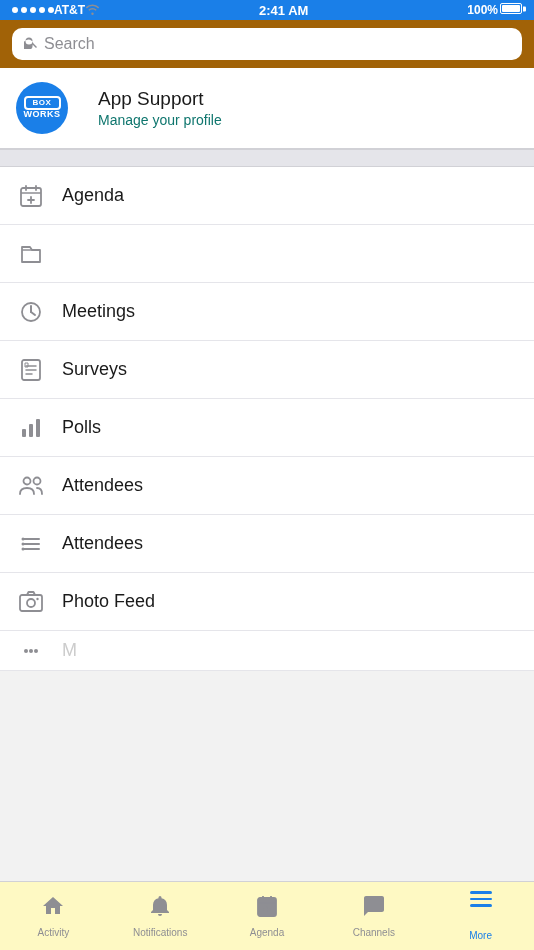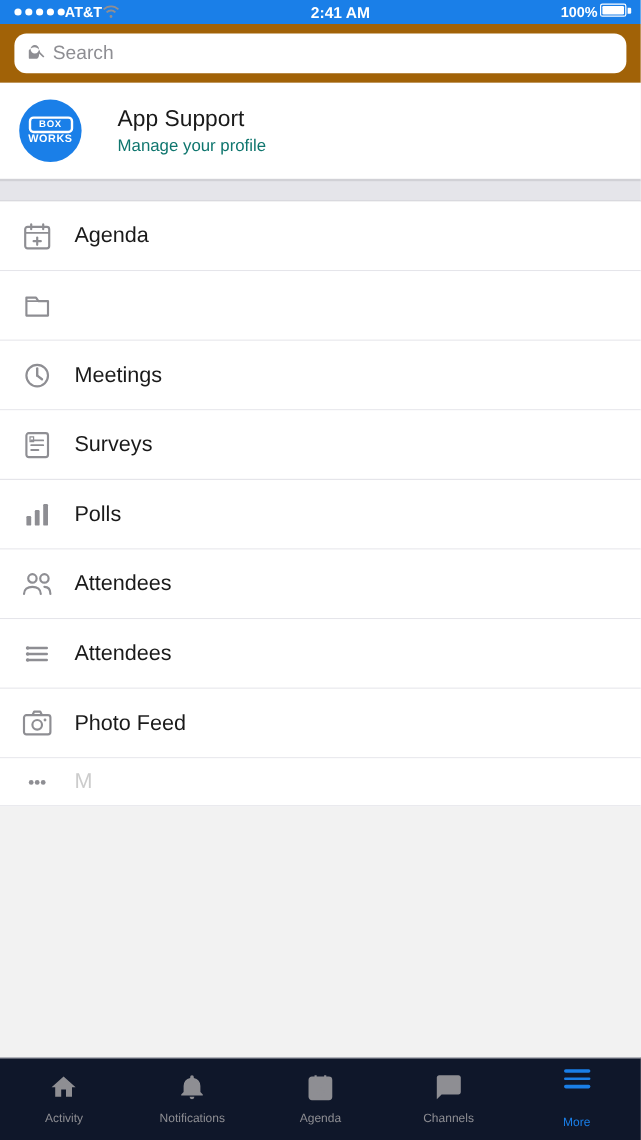--- a/index.html
+++ b/index.html
@@ -153,21 +153,21 @@
     
     svg { fill: #8e8e93; }
 
     
     .tab-bar {
       position: absolute;
       bottom: 0;
       left: 0;
       right: 0;
       height: 69px;
-      background: #0f172a;
+      background: #fef9c3;
       border-top: 1px solid #d1d1d6;
       display: flex;
       align-items: stretch;
     }
     .tab-item {
       flex: 1;
       display: flex;
       flex-direction: column;
       align-items: center;
       justify-content: center;

